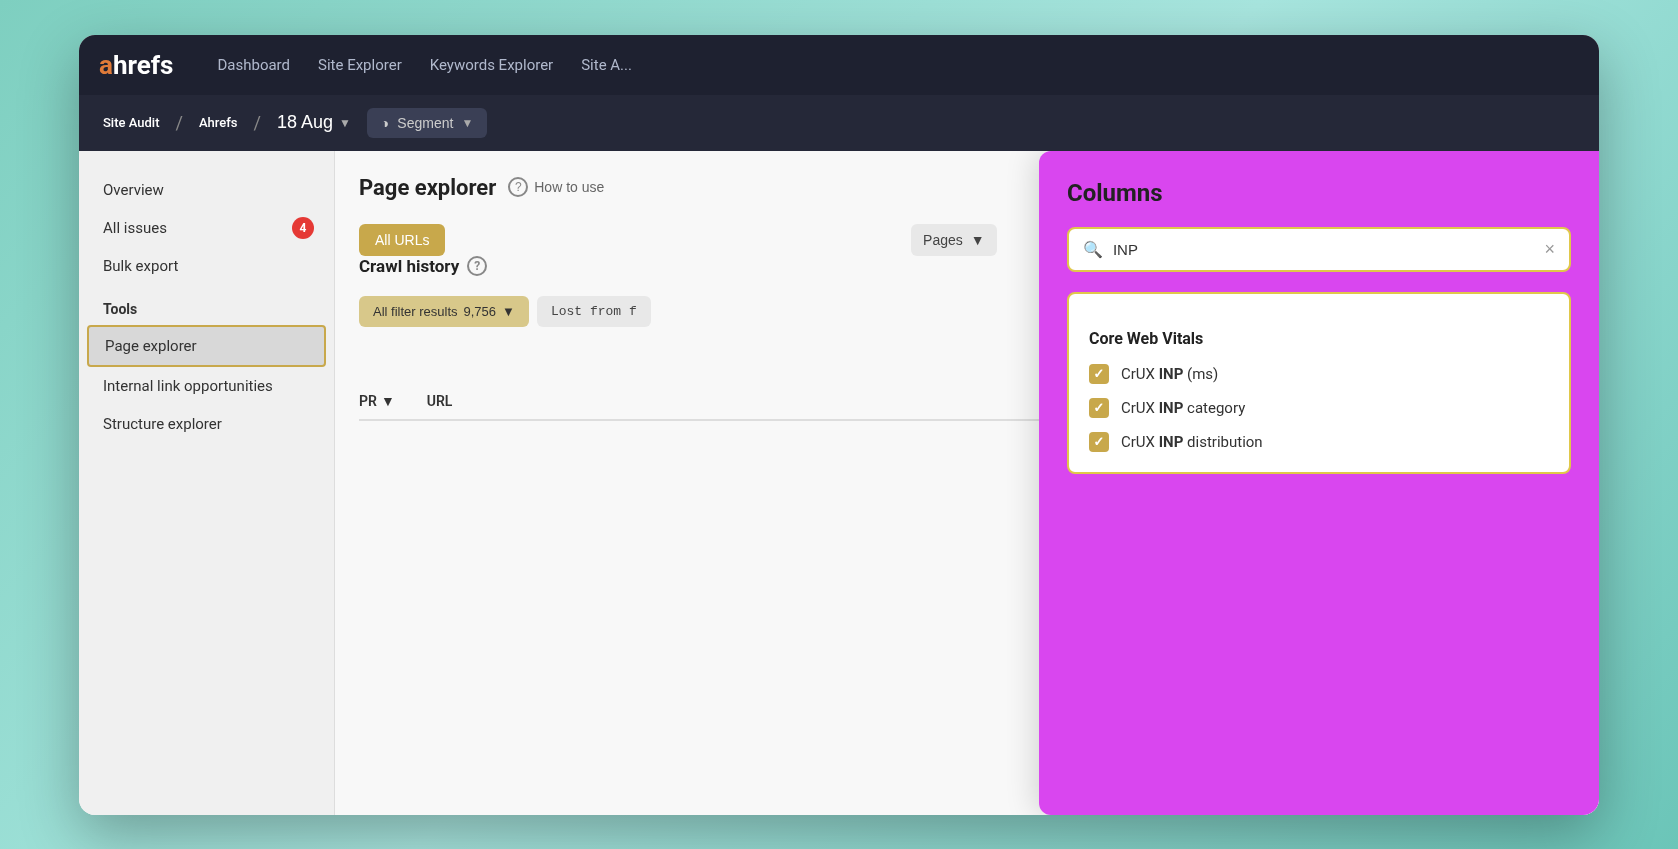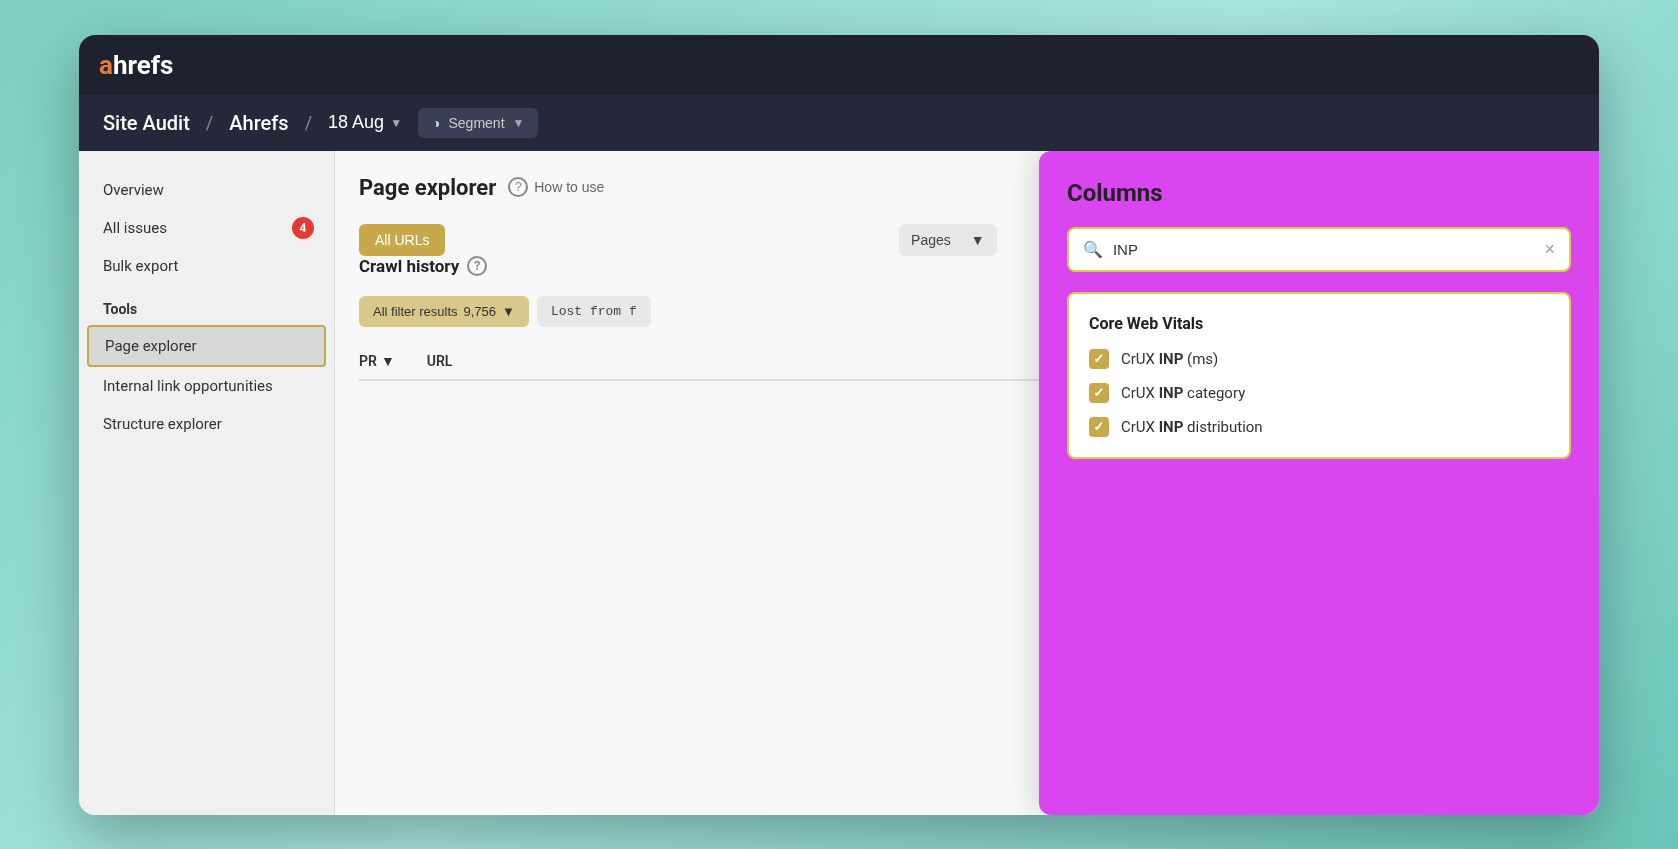--- a/index.html
+++ b/index.html
@@ -79,21 +79,21 @@
       height: 56px;
       display: flex;
       align-items: center;
       padding: 0 24px;
       gap: 16px;
       flex-shrink: 0;
     }
 
     .breadcrumb-text {
       color: white;
-      font-size: 20px;
+      font-size: 13px;
       font-weight: 500;
     }
 
     .breadcrumb-separator {
       color: #888;
       font-size: 18px;
     }
 
     .breadcrumb-dropdown {
       background: transparent;
@@ -254,21 +254,21 @@
     .tab-dropdown {
       background: #e8e8e8;
       border: none;
       padding: 8px 12px;
       border-radius: 6px;
       cursor: pointer;
       font-size: 14px;
       color: #444;
       display: flex;
       align-items: center;
-      gap: 20px;
+      gap: 8px;
     }
 
     .section-label {
       font-size: 17px;
       font-weight: 700;
       color: #222;
       margin-bottom: 16px;
       display: flex;
       align-items: center;
       gap: 8px;
@@ -312,20 +312,21 @@
       border-bottom: 2px solid #ddd;
     }
 
     .col-header {
       font-size: 14px;
       font-weight: 600;
       color: #333;
       display: flex;
       align-items: center;
       gap: 4px;
+      margin-top: 40px;
     }
 
     
     .columns-panel {
       position: absolute;
       top: 0;
       right: 0;
       width: 560px;
       height: 100%;
       background: #d946ef;
@@ -380,20 +381,21 @@
       border-radius: 8px;
       padding: 20px;
       background: white;
     }
 
     .section-group-title {
       font-size: 16px;
       font-weight: 700;
       color: #222;
       margin-bottom: 16px;
+      margin-top: 15px;
     }
 
     .checkbox-item {
       display: flex;
       align-items: center;
       gap: 12px;
       margin-bottom: 14px;
     }
 
     .checkbox-item:last-child { margin-bottom: 0; }
@@ -429,20 +431,26 @@
 <body>
 
 <div class="outer-container">
   <div class="app-window">
 
     <div class="top-nav">
       <div class="logo">
         <span class="logo-text">
           <span class="logo-a">a</span>hrefs
         </span>
+      </div>
+      <div class="nav-items">
+        <a class="nav-item">Dashboard</a>
+        <a class="nav-item">Site Explorer</a>
+        <a class="nav-item">Keywords Explorer</a>
+        <a class="nav-item">Site A...</a>
       </div>
     </div>
 
     <div class="breadcrumb-bar">
       <span class="breadcrumb-text">Site Audit</span>
       <span class="breadcrumb-separator">/</span>
       <span class="breadcrumb-text">Ahrefs</span>
       <span class="breadcrumb-separator">/</span>
       <button class="breadcrumb-dropdown">
         <span>18 Aug</span>

